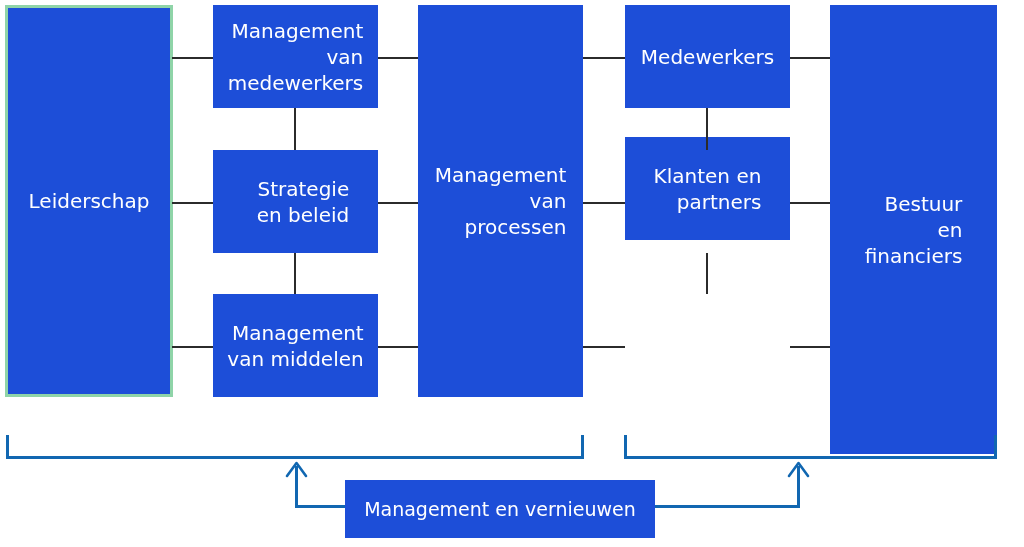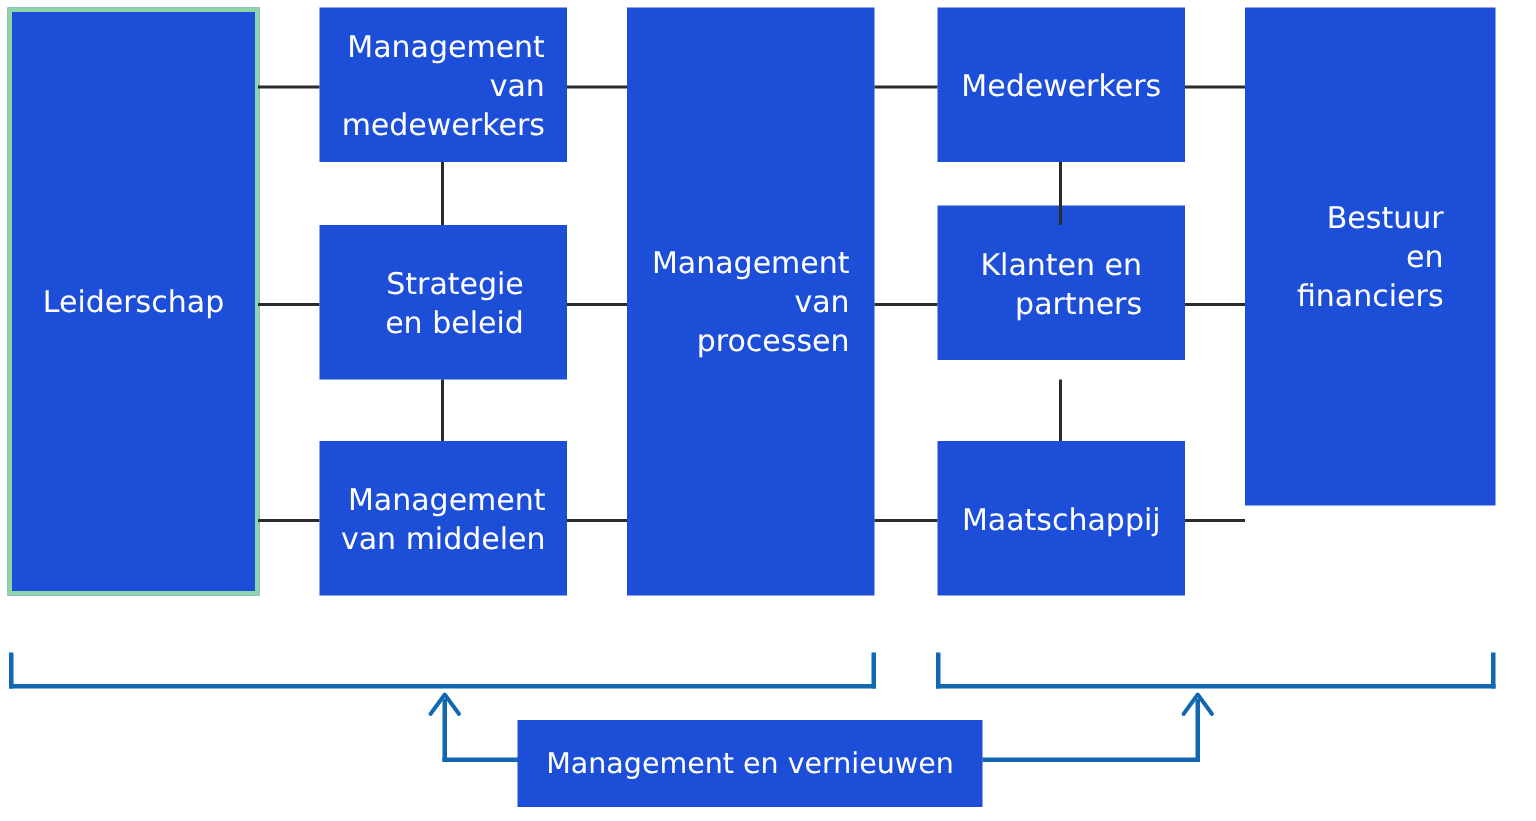--- a/index.html
+++ b/index.html
@@ -95,23 +95,22 @@
 
   <div class="box" style="left:418px; top:5px; width:165px; height:392px;">Management
 van
 processen</div>
 
   <div class="box" style="left:625px; top:5px; width:165px; height:103px;">Medewerkers</div>
 
   <div class="box" style="left:625px; top:137px; width:165px; height:103px;">Klanten en
 partners</div>
 
-  <div class="box" style="left:625px; top:294px; width:165px; height:103px;">Maatschappij</div>
 
-  <div class="box" style="left:830px; top:5px; width:167px; height:332px;">Bestuur
+  <div class="box" style="left:830px; top:5px; width:167px; height:449px;">Bestuur
 en
 financiers</div>
 
   <div class="conn h" style="left:172px; top:57px; width:41px;"></div>
 
   <div class="conn h" style="left:172px; top:202px; width:41px;"></div>
 
   <div class="conn h" style="left:172px; top:346px; width:41px;"></div>
 
   <div class="conn v" style="left:294px; top:108px; width:2px; height:42px;"></div>

